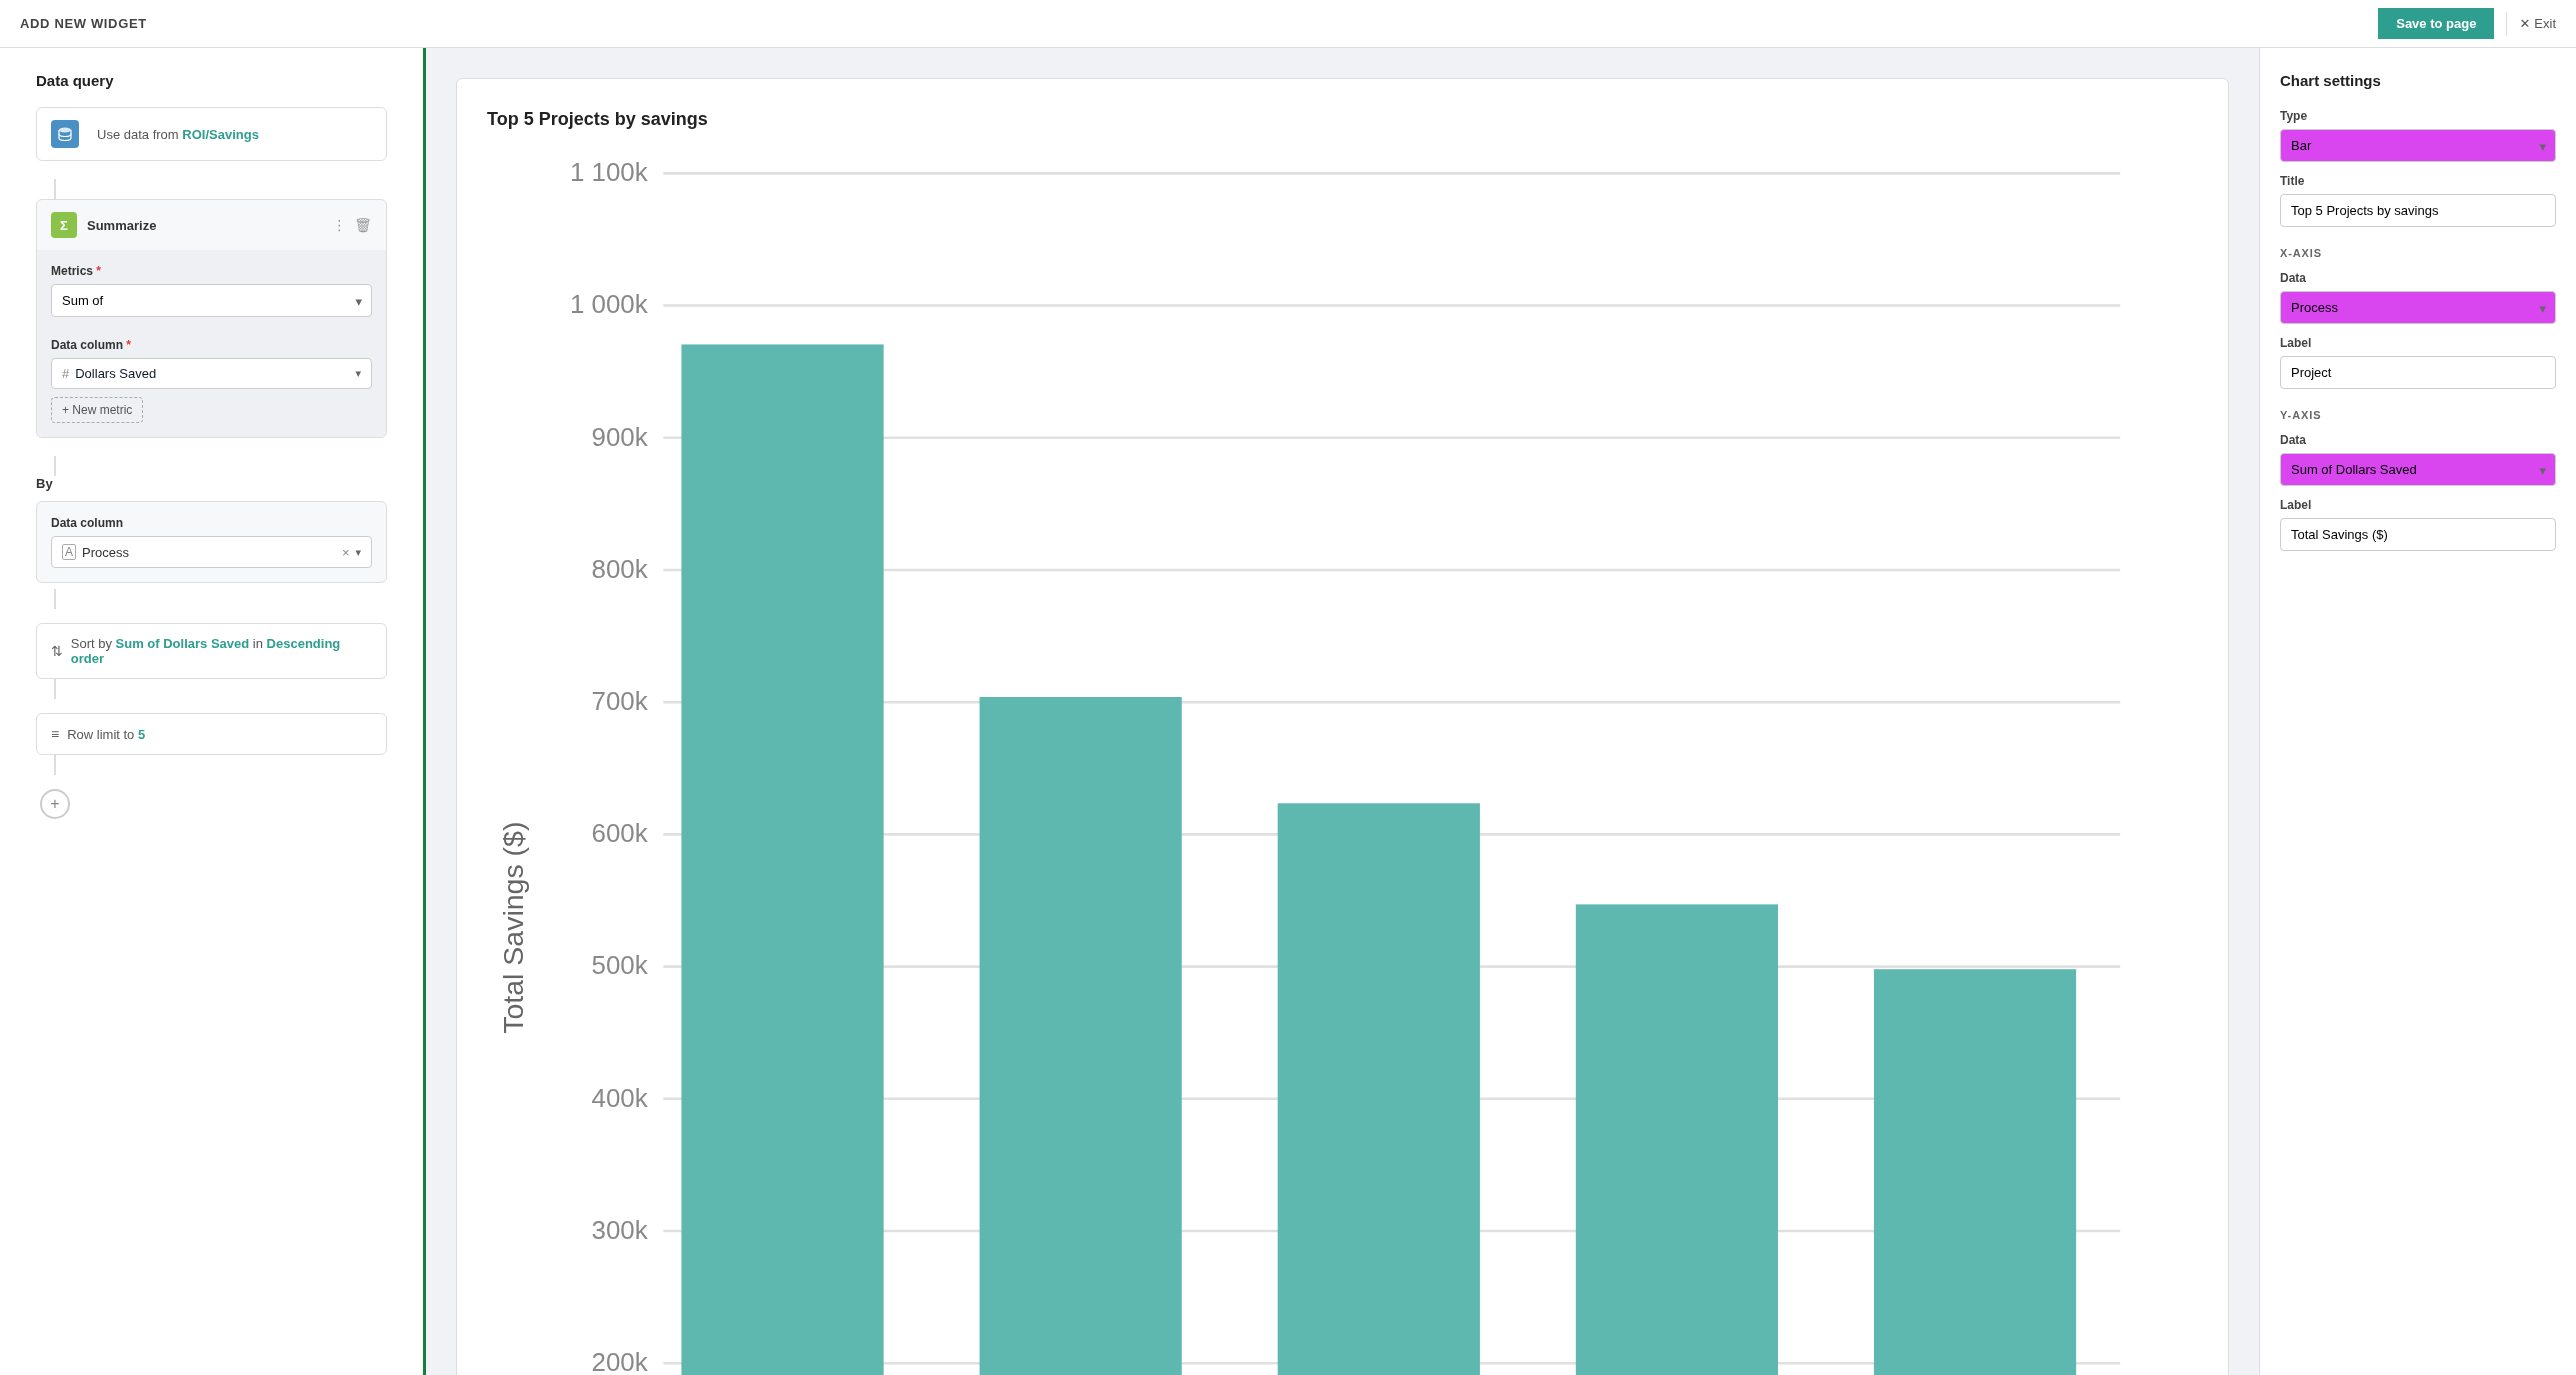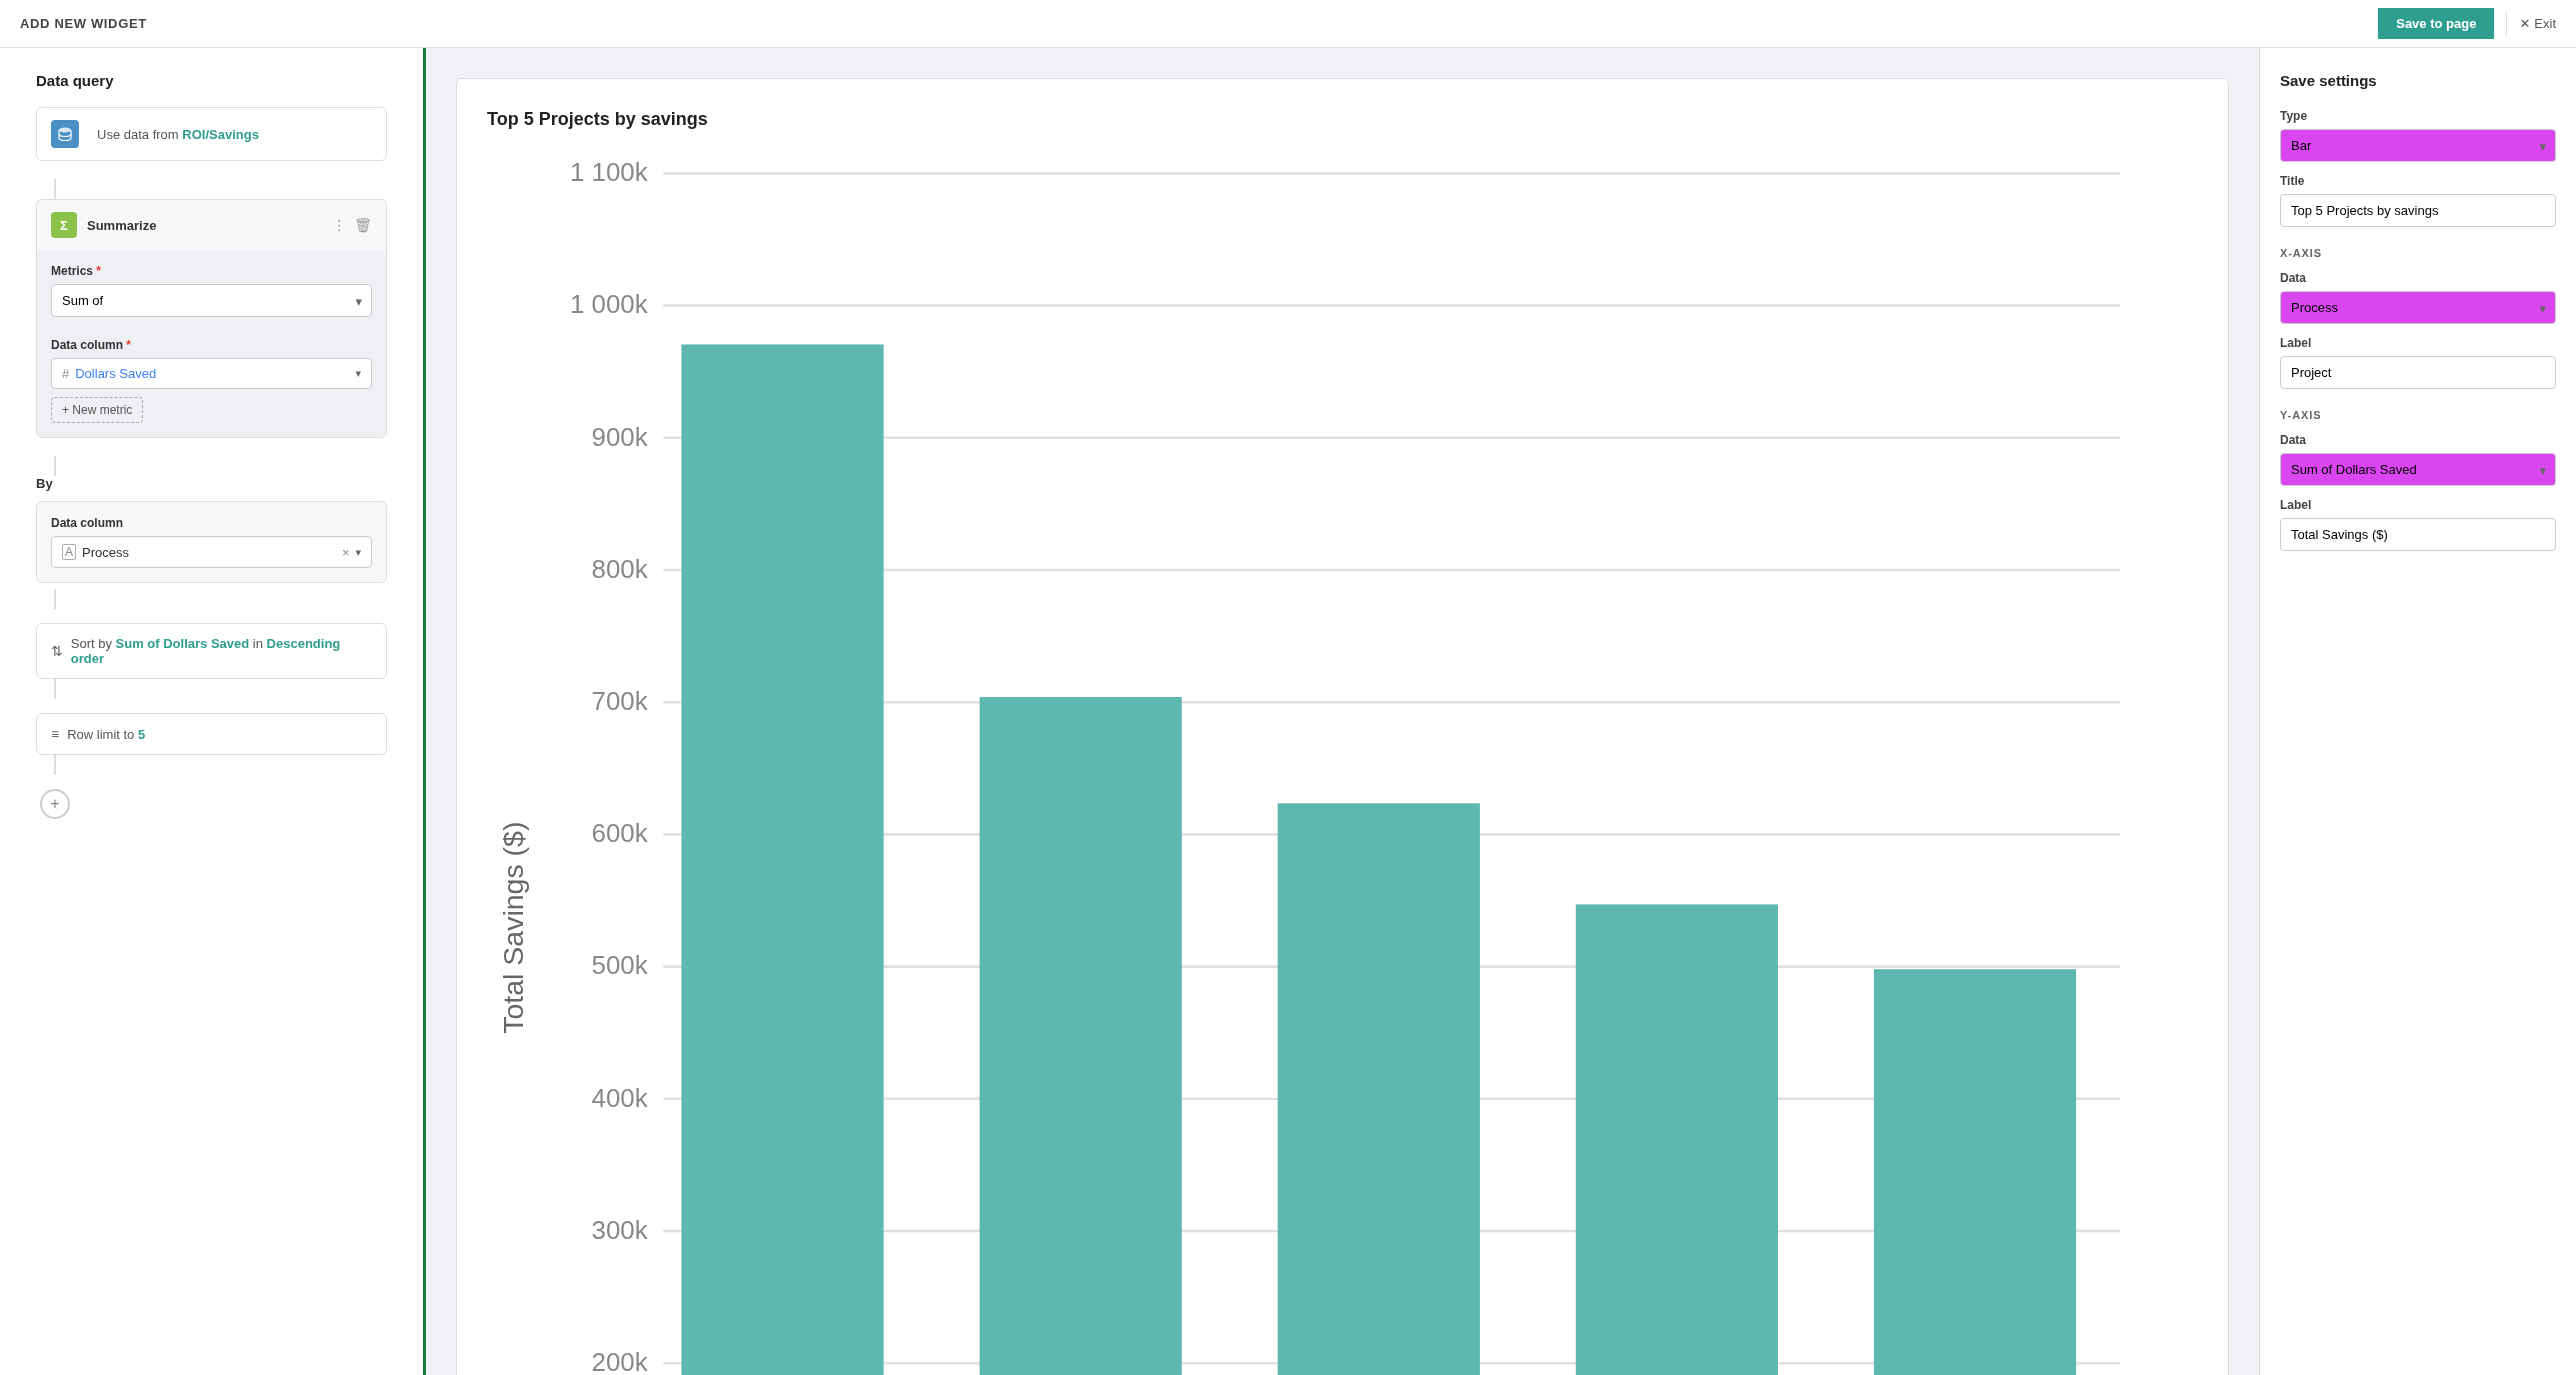--- a/index.html
+++ b/index.html
@@ -39,21 +39,21 @@
 
     .metrics-section { background: #eef0f3; border-radius: 0 0 6px 6px; padding: 14px; }
     .field-label { font-size: 12px; font-weight: 700; color: #333; margin-bottom: 6px; }
     .field-label .required { color: #e53935; }
     .select-wrapper { position: relative; margin-bottom: 21px; }
     .select-wrapper select { width: 100%; padding: 8px 30px 8px 10px; border: 1px solid #ccc; border-radius: 4px; background: #fff; font-size: 13px; appearance: none; cursor: pointer; }
     .select-arrow { position: absolute; right: 10px; top: 50%; transform: translateY(-50%); pointer-events: none; color: #666; }
 
     .data-col-select { display: flex; align-items: center; gap: 6px; border: 1px solid #ccc; border-radius: 4px; background: #fff; padding: 7px 10px; position: relative; }
     .data-col-select .hash { color: #888; font-size: 13px; }
-    .data-col-select .col-name { flex: 1; font-size: 13px; color: #3b82f6; }
+    .data-col-select .col-name { flex: 1; font-size: 13px; color: #0f172a; }
     .data-col-select .dropdown-arrow { color: #666; font-size: 11px; }
 
     .new-metric-btn { display: inline-flex; align-items: center; gap: 4px; color: #555; font-size: 12px; border: 1px dashed #aaa; border-radius: 4px; padding: 5px 10px; background: none; cursor: pointer; margin-top: 8px; }
 
     .by-section { margin-top: 18px; margin-bottom: 6px; }
     .by-label { font-size: 13px; font-weight: 700; color: #333; margin-bottom: 10px; }
     .by-box { border: 1px solid #ddd; border-radius: 6px; background: #f7f8fa; padding: 14px; }
     .data-col-label { font-size: 12px; font-weight: 700; color: #333; margin-bottom: 6px; }
     .process-select { display: flex; align-items: center; gap: 6px; border: 1px solid #ccc; border-radius: 4px; background: #fff; padding: 7px 10px; }
     .process-select .a-icon { color: #888; font-size: 12px; border: 1px solid #aaa; border-radius: 2px; padding: 0 2px; }
@@ -262,21 +262,21 @@
           <text x="459" y="590" text-anchor="middle" font-size="9.5" fill="#555">Add New Hire To</text>
           <text x="459" y="602" text-anchor="middle" font-size="9.5" fill="#555">Channels</text>
 
           <text x="574" y="590" text-anchor="middle" font-size="9.5" fill="#555">Schedule Orientation</text>
         </svg>
       </div>
     </div>
   </div>
 
   <div class="right-panel">
-    <div class="settings-title">Save settings</div>
+    <div class="settings-title">Chart settings</div>
 
     <div class="settings-field-label">Type</div>
     <div class="settings-select-wrap">
       <select class="settings-select">
         <option>Bar</option>
         <option>Line</option>
         <option>Pie</option>
       </select>
       <span class="arr">▾</span>
     </div>

